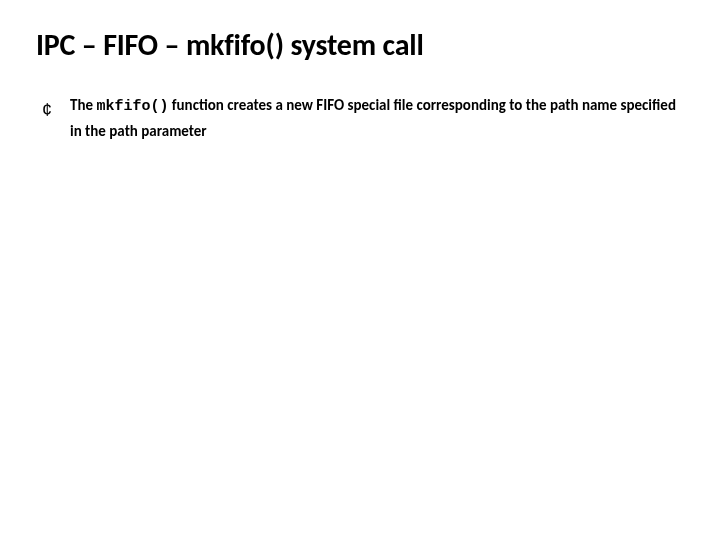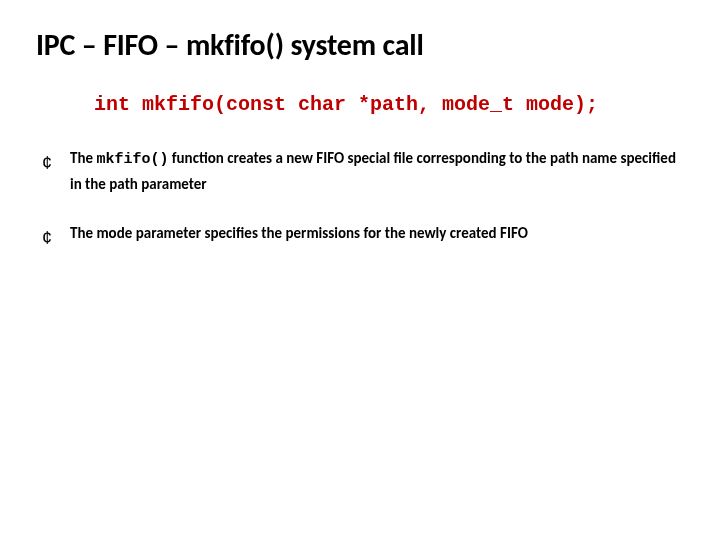--- a/index.html
+++ b/index.html
@@ -66,24 +66,20 @@
 </style>
 </head>
 <body>
 
 <div class="slide">
 
   <h1 class="title">
     <span>IPC – FIFO – </span><span class="mono">mkfifo()</span><span> system call</span>
   </h1>
 
-  <div class="signature">int mkfifo(const char *path, mode_t mode);</div>
 
   <ul class="bullets">
     <li>
       <span>The </span><span class="mono-inline">mkfifo()</span><span> function creates a new FIFO special file corresponding to the path name specified in the path parameter</span>
-    </li>
-    <li>
-      <span>The mode parameter specifies the permissions for the newly created FIFO</span>
     </li>
   </ul>
 
 </div>
 
 </body></html>

